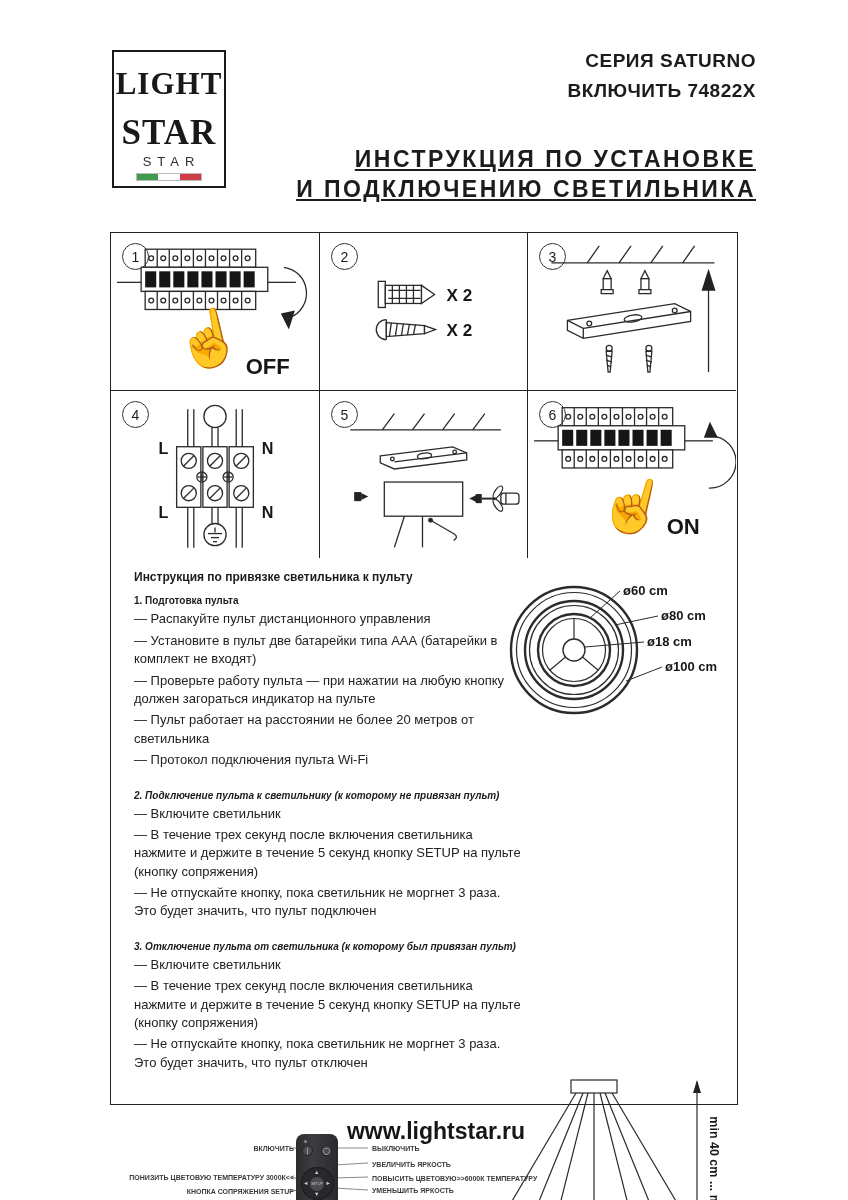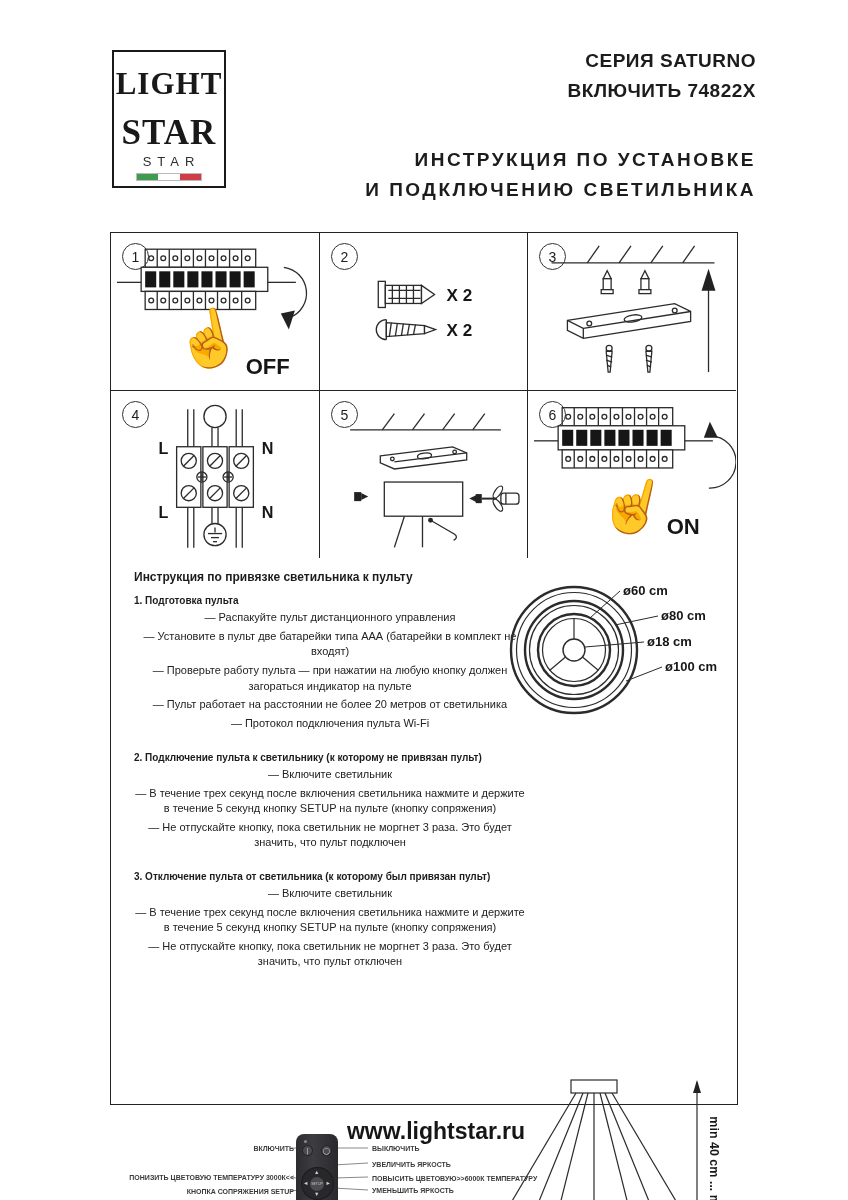--- a/index.html
+++ b/index.html
@@ -9,41 +9,41 @@
 
   
   .logo-box { left:112px; top:50px; width:114px; height:138px; border:2px solid #1a1a1a; background:#fff; text-align:center; }
   .logo-light { font-family:"Liberation Serif",serif; font-weight:bold; font-size:31px; letter-spacing:1px; line-height:1; margin-top:16px; color:#191919; }
   .logo-star  { font-family:"Liberation Serif",serif; font-weight:bold; font-size:35px; letter-spacing:1px; line-height:1; margin-top:16px; color:#191919; }
   .logo-group { font-size:13px; letter-spacing:6px; margin-top:4px; margin-left:5px; color:#2e2e2e; }
   .logo-flag  { width:66px; height:8px; margin:4px auto 0; border:1px solid #bbb; display:flex; }
   .logo-flag span { flex:1; }
   .hdr-text { right:92px; top:46px; text-align:right; }
   .hdr-line1 { font-size:19px; font-weight:bold; line-height:30px; letter-spacing:.5px; }
-  .hdr-title { font-size:19px; font-weight:bold; line-height:27px; letter-spacing:2.5px; margin-top:40px; }
+  .hdr-title { font-size:23px; font-weight:bold; line-height:27px; letter-spacing:2.5px; margin-top:40px;text-decoration:underline; }
 
   
   .content-box { left:110px; top:232px; width:628px; height:873px; border:1.5px solid #222; }
   .steps-grid { display:grid; grid-template-columns:209px 208px 208px; grid-template-rows:158px 167px; }
   .cell { position:relative; border-color:#222; }
   .cell.br { border-right:1.5px solid #222; }
   .cell.bb { border-bottom:1.5px solid #222; }
   .stepnum { position:absolute; left:11px; top:10px; width:27px; height:27px; border:1.3px solid #333; border-radius:50%; font-size:14px; display:flex; align-items:center; justify-content:center; }
   svg.art { position:absolute; left:0; top:0; width:100%; height:100%; }
   svg text { font-family:"Liberation Sans",sans-serif; }
   .sline { stroke:#2b2b2b; stroke-width:1.3; fill:none; }
   .sfill { fill:#161616; stroke:none; }
 
   
   .lower { position:relative; width:100%; height:546px; }
   .instr { left:23px; top:12px; width:392px; }
   .instr-title { font-size:12px; font-weight:bold; margin-bottom:8px; }
   .sec-h { font-size:10px; font-weight:bold; margin-top:11px; margin-bottom:4px; }
-  .itm { font-size:11px; line-height:1.4; margin-bottom:3.5px; color:#222;text-align:center; }
-  .sec-gap { margin-top:20px; }
+  .itm { font-size:13px; line-height:1.4; margin-bottom:3.5px; color:#222; }
+  .sec-gap { margin-top:20px;font-style:italic; }
 
   
   .remote-wrap { left:13px; top:574px; width:420px; height:165px; }
   .rlab { position:absolute; font-size:7px; font-weight:bold; color:#3a3a3a; white-space:nowrap; line-height:9px; }
   .rlab.l { right:250px; text-align:right; }
   .rlab.r { left:248px; text-align:left; }
   .leadsvg { position:absolute; left:0; top:0; width:420px; height:165px; }
   .lead { stroke:#8a8a8a; stroke-width:1; }
 
   

